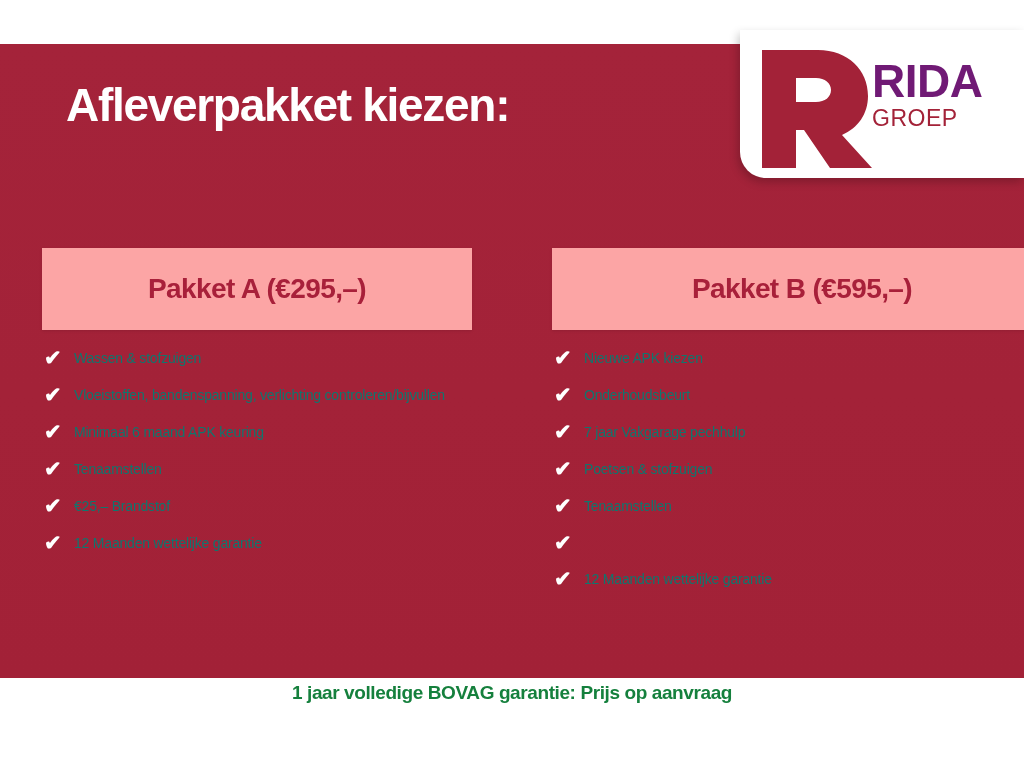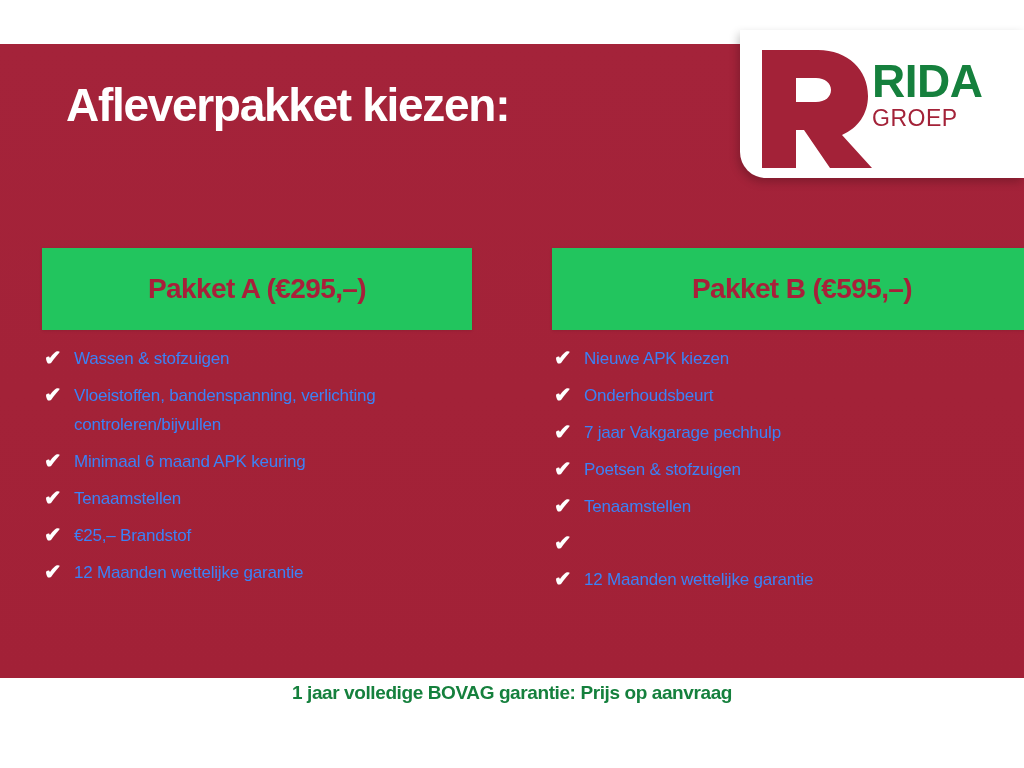--- a/index.html
+++ b/index.html
@@ -61,21 +61,21 @@
     position: absolute;
     left: 132px;
     top: 30px;
     width: 150px;
   }
   .logo-rida {
     font-family: "Liberation Sans", sans-serif;
     font-weight: bold;
     font-size: 46px;
     letter-spacing: -0.5px;
-    color: #15803d;
+    color: #701a75;
     line-height: 0.95;
   }
   .logo-groep {
     font-family: "Liberation Sans", sans-serif;
     font-weight: normal;
     font-size: 23px;
     letter-spacing: 0.5px;
     color: #a32238;
     line-height: 1.05;
     margin-top: 2px;
@@ -92,21 +92,21 @@
     letter-spacing: -1.3px;
     color: #ffffff;
     white-space: nowrap;
     margin-left: 20px;
   }
 
   
   .card-head {
     position: absolute;
     height: 82px;
-    background: #22c55e;
+    background: #fca5a5;
     display: flex;
     align-items: center;
     justify-content: center;
     box-shadow: 0 1px 3px rgba(0,0,0,0.10);
   }
   .card-head-a { left: 42px;  top: 248px; width: 430px; }
   .card-head-b { left: 552px; top: 248px; width: 500px; }
   .card-title {
     font-family: "Liberation Sans", sans-serif;
     font-weight: bold;
@@ -138,23 +138,23 @@
     width: 30px;
     font-size: 21px;
     line-height: 28px;
     color: #ffffff;
     font-weight: bold;
     text-align: left;
     padding-left: 2px;
   }
   .feature-text {
     font-family: "Liberation Sans", sans-serif;
-    font-size: 17px;
+    font-size: 14px;
     line-height: 29px;
-    color: #3b82f6;
+    color: #0f766e;
     letter-spacing: -0.2px;
   }
 
   
   .footer-band {
     position: absolute;
     left: 0;
     top: 678px;
     width: 1024px;
     height: 90px;

